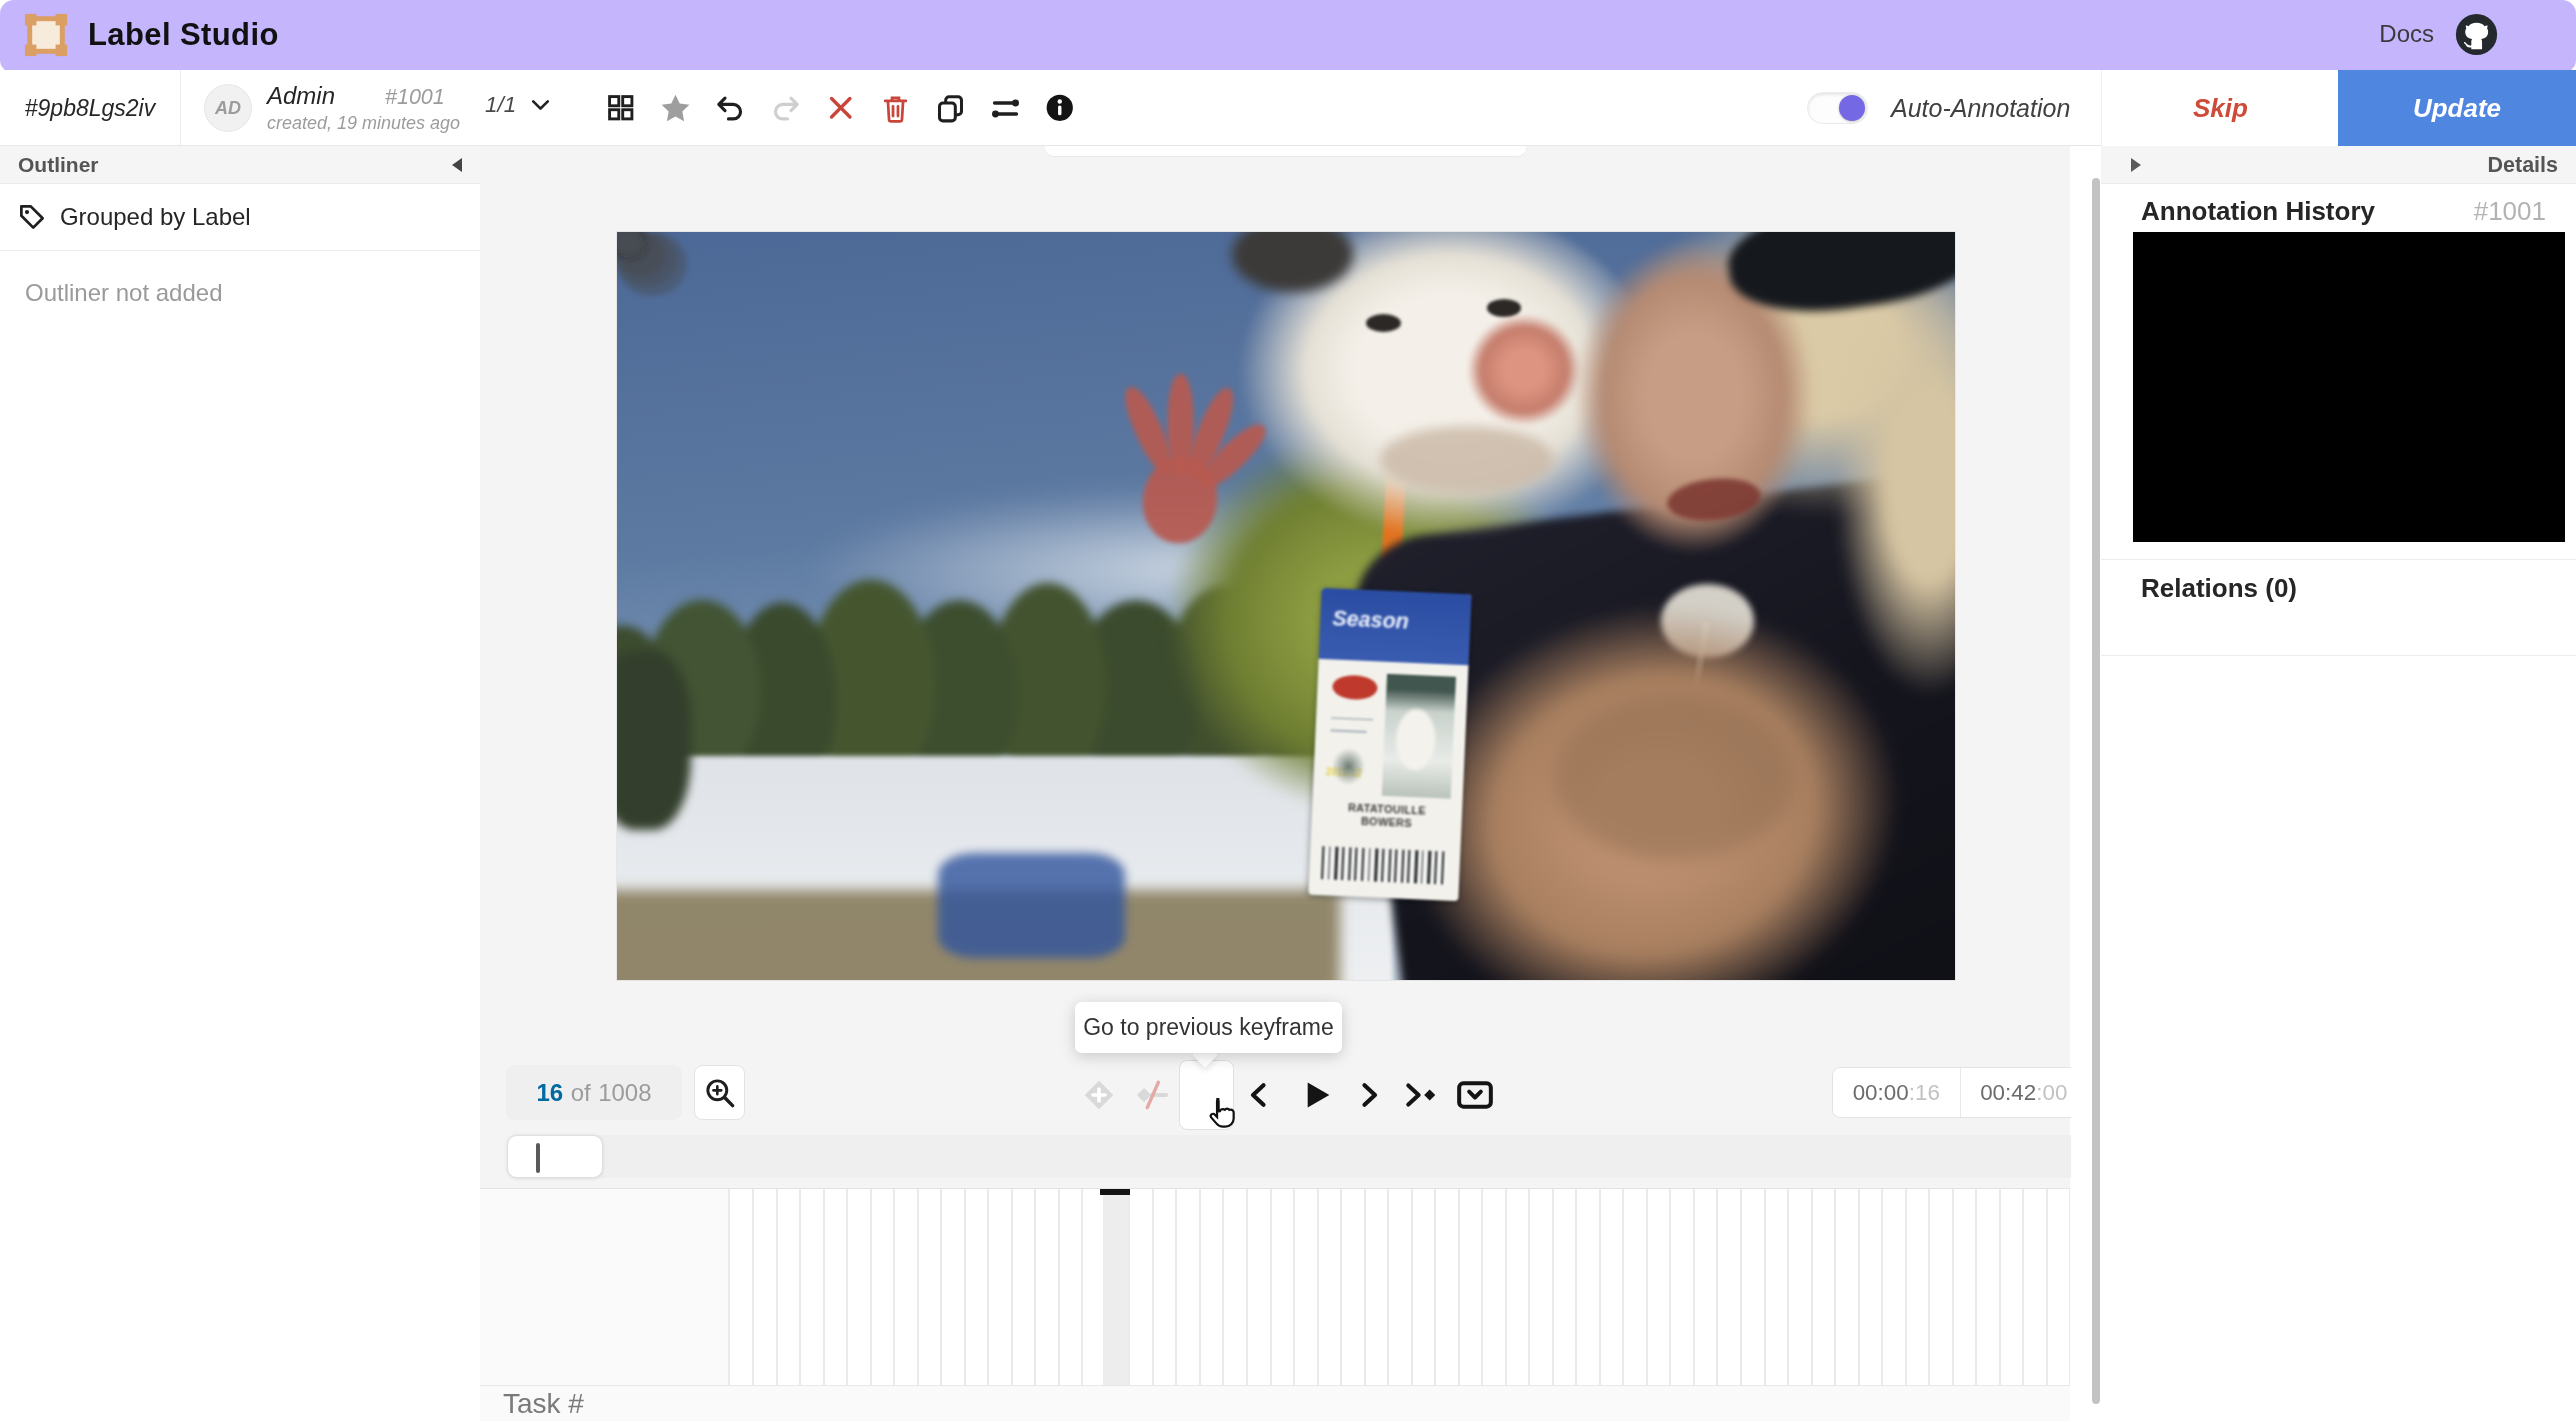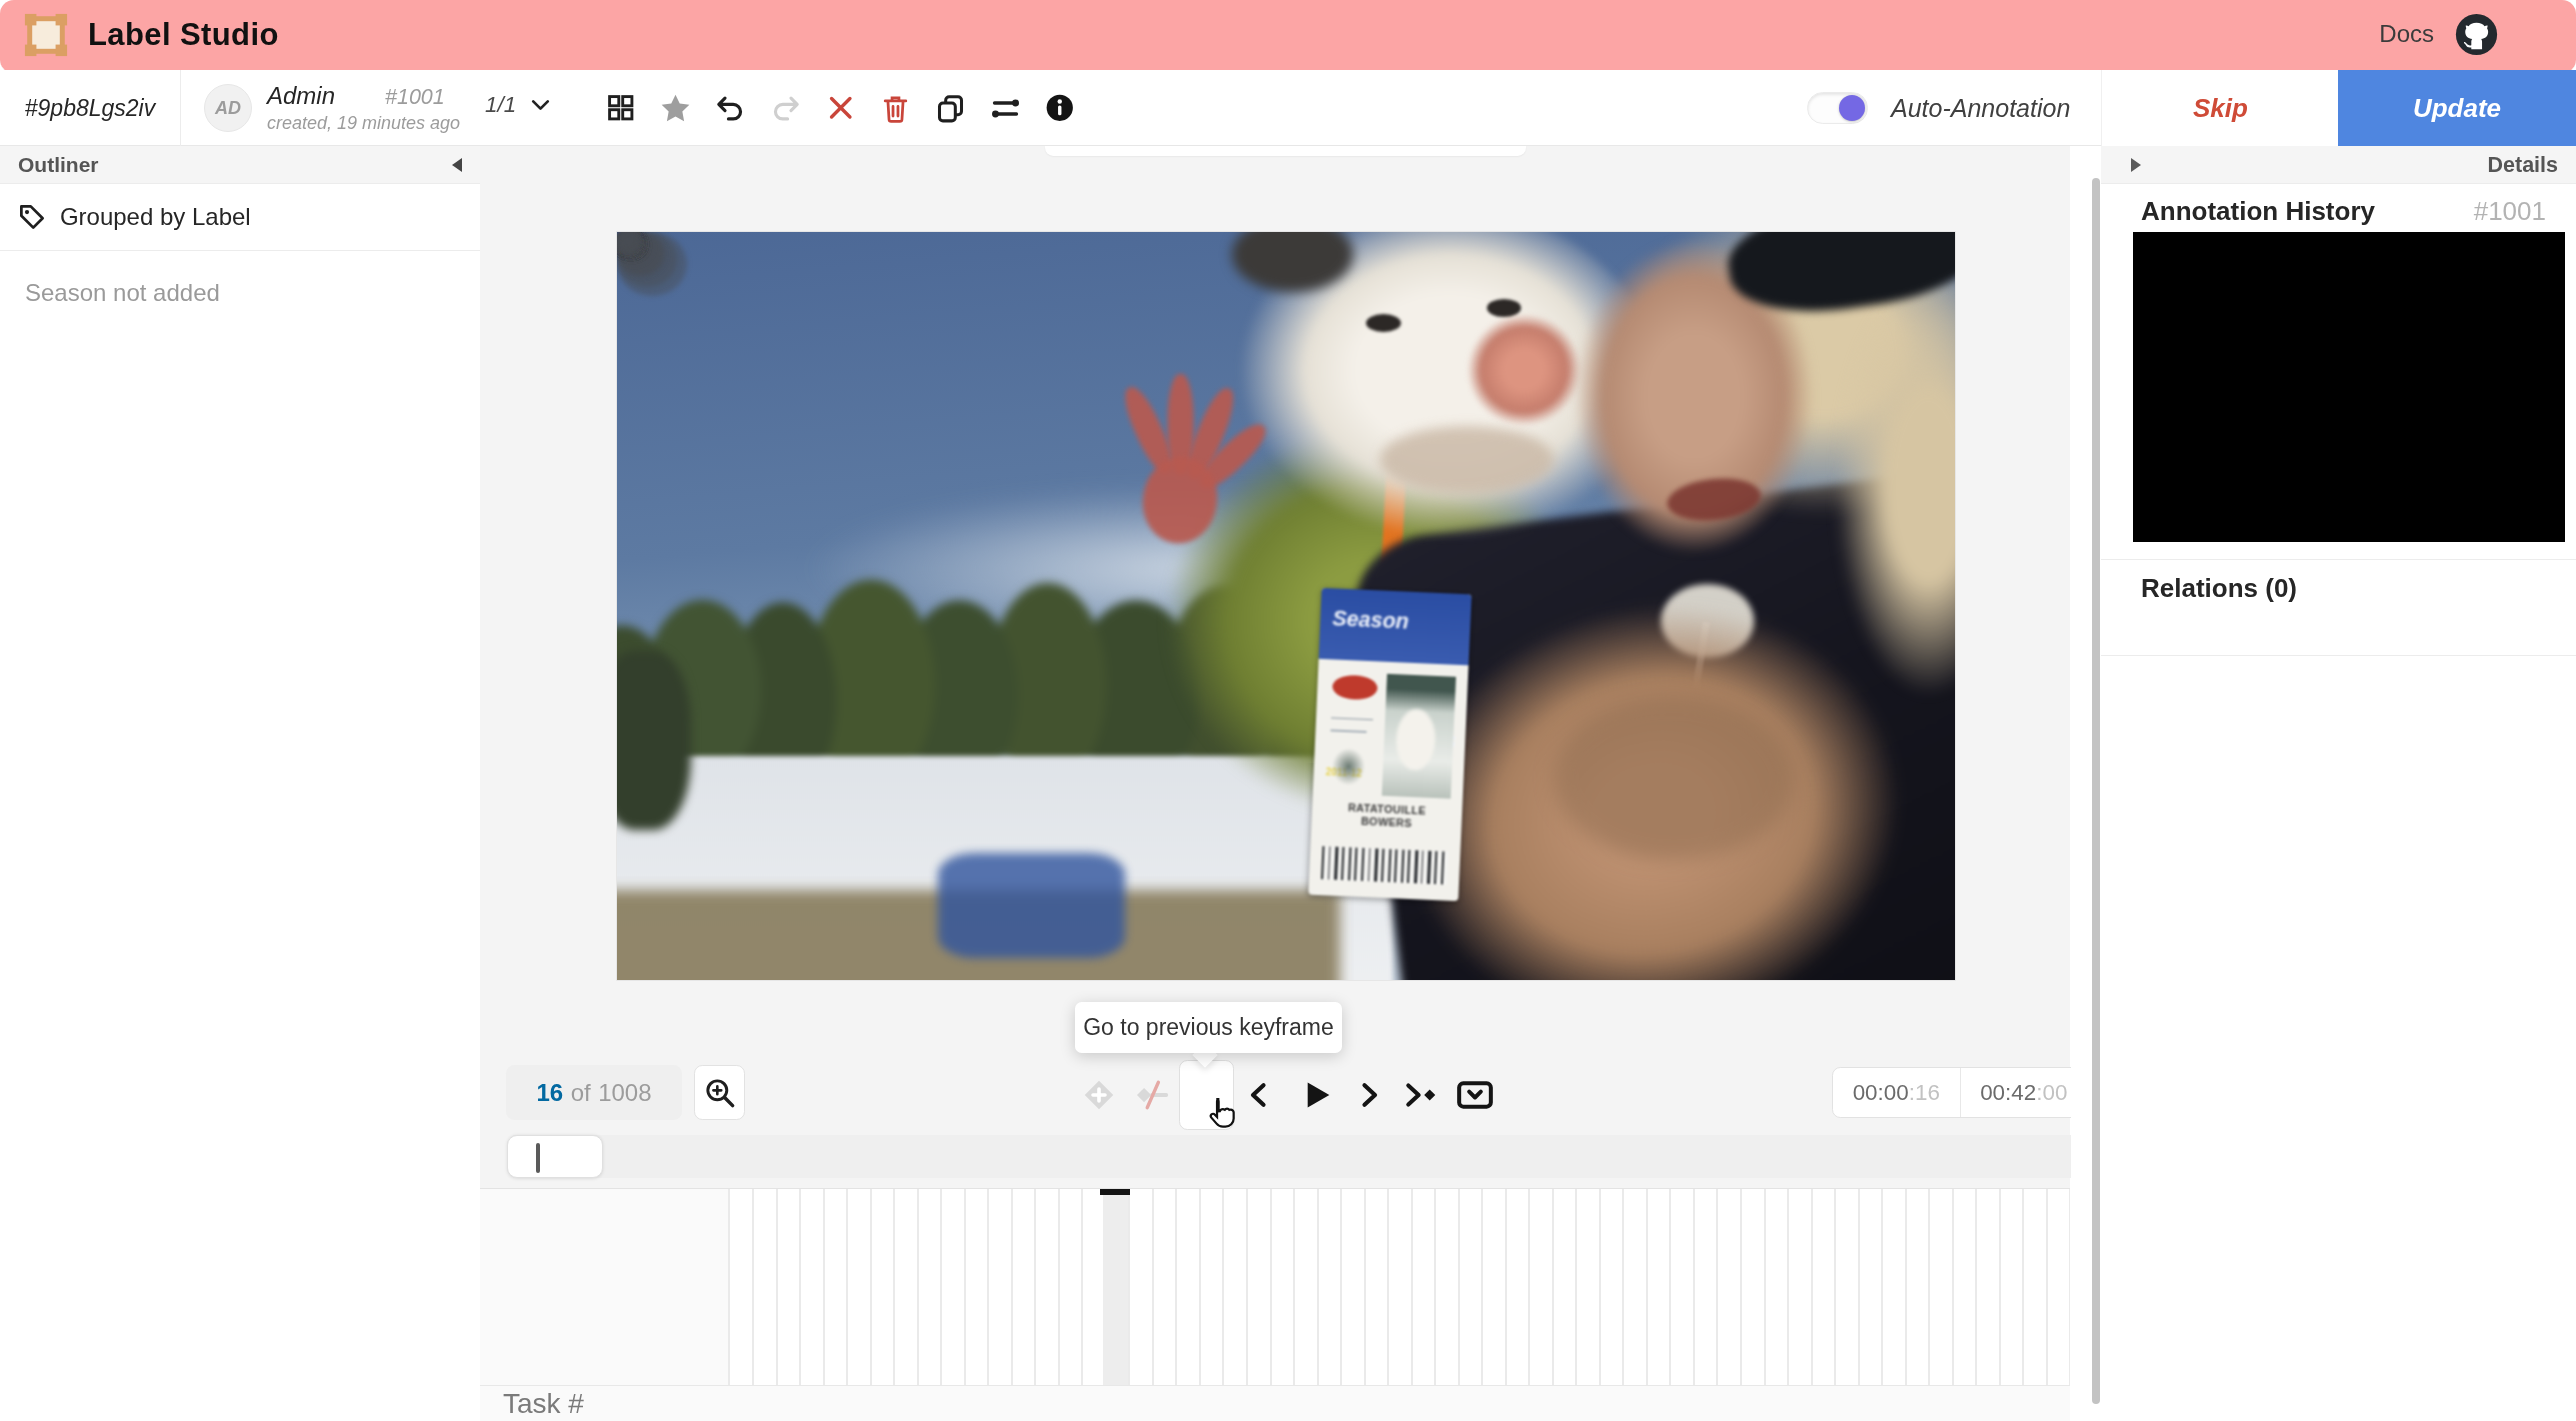--- a/index.html
+++ b/index.html
@@ -1,20 +1,20 @@
 <!DOCTYPE html>
 <html style="font-size:13.3px"><head>
 <meta charset="utf-8">
 <style>
   * { margin:0; padding:0; box-sizing:border-box; }
   html,body { width:2576px; height:1421px; background:#fff; font-family:"Liberation Sans",sans-serif; overflow:hidden; }
   #app { position:relative; width:2576px; height:1421px; background:#fff; color:#1f1f1f; }
 
   
-  .topbar { position:absolute; left:0; top:0; width:2576px; height:74px; background:#fca5a5; border-bottom:0.8px solid #f1f1f1;border-radius:14px; }
+  .topbar { position:absolute; left:0; top:0; width:2576px; height:74px; background:#c4b5fd; border-bottom:0.8px solid #f1f1f1;border-radius:14px; }
   .logo { position:absolute; left:23px; top:11.6px; width:46px; height:46px; }
   .app-title { position:absolute; left:88px; top:16.6px; font-size:31px; font-weight:bold; color:#111; letter-spacing:0.4px; }
   .docs-link { position:absolute; right:142px; top:20px; font-size:24px; color:#3b3b3b; }
   .gh { position:absolute; right:78px; top:13.3px; width:43px; height:43px; }
 
   
   .navbar { position:absolute; left:0; top:70px; width:2576px; height:76px; background:#fff; border-bottom:0.8px solid #e8e8e8;font-style:italic; }
   .task-id-cell { position:absolute; left:0; top:0; width:181px; height:76px; border-right:0.8px solid #ececec; display:flex; align-items:center; justify-content:center; font-size:23px; color:#262626; }
   .avatar { position:absolute; left:204px; top:14px; width:48px; height:48px; border-radius:50%; background:#f1f1f1; border:0.8px solid #e7e7e7; display:flex; align-items:center; justify-content:center; font-size:18px; font-weight:bold; color:#9c9c9c; }
   .author-name { position:absolute; left:267px; top:11.6px; font-size:24px; color:#262626; }
@@ -283,21 +283,21 @@
       <div class="outliner-title">Outliner</div>
       <div class="collapse-left"></div>
     </div>
     <div class="group-row">
       <svg width="30" height="30" viewBox="0 0 24 24">
         <path d="M3.5 3.5 H11 L20.5 13 L13 20.5 L3.5 11 Z" fill="none" stroke="#1f1f1f" stroke-width="2.2" stroke-linejoin="round"></path>
         <circle cx="8" cy="8" r="1.7" fill="#1f1f1f"></circle>
       </svg>
       <div class="group-label">Grouped by Label</div>
     </div>
-    <div class="empty-msg">Season not added</div>
+    <div class="empty-msg">Outliner not added</div>
   </div>
 
   <div class="content">
     <div class="cutoff-bar"></div>
 
     <div class="video">
       <div class="v-sky"></div>
       <div class="v-cloud"></div>
       <div class="v-trees"></div>
       <div class="v-trees-far"></div>

